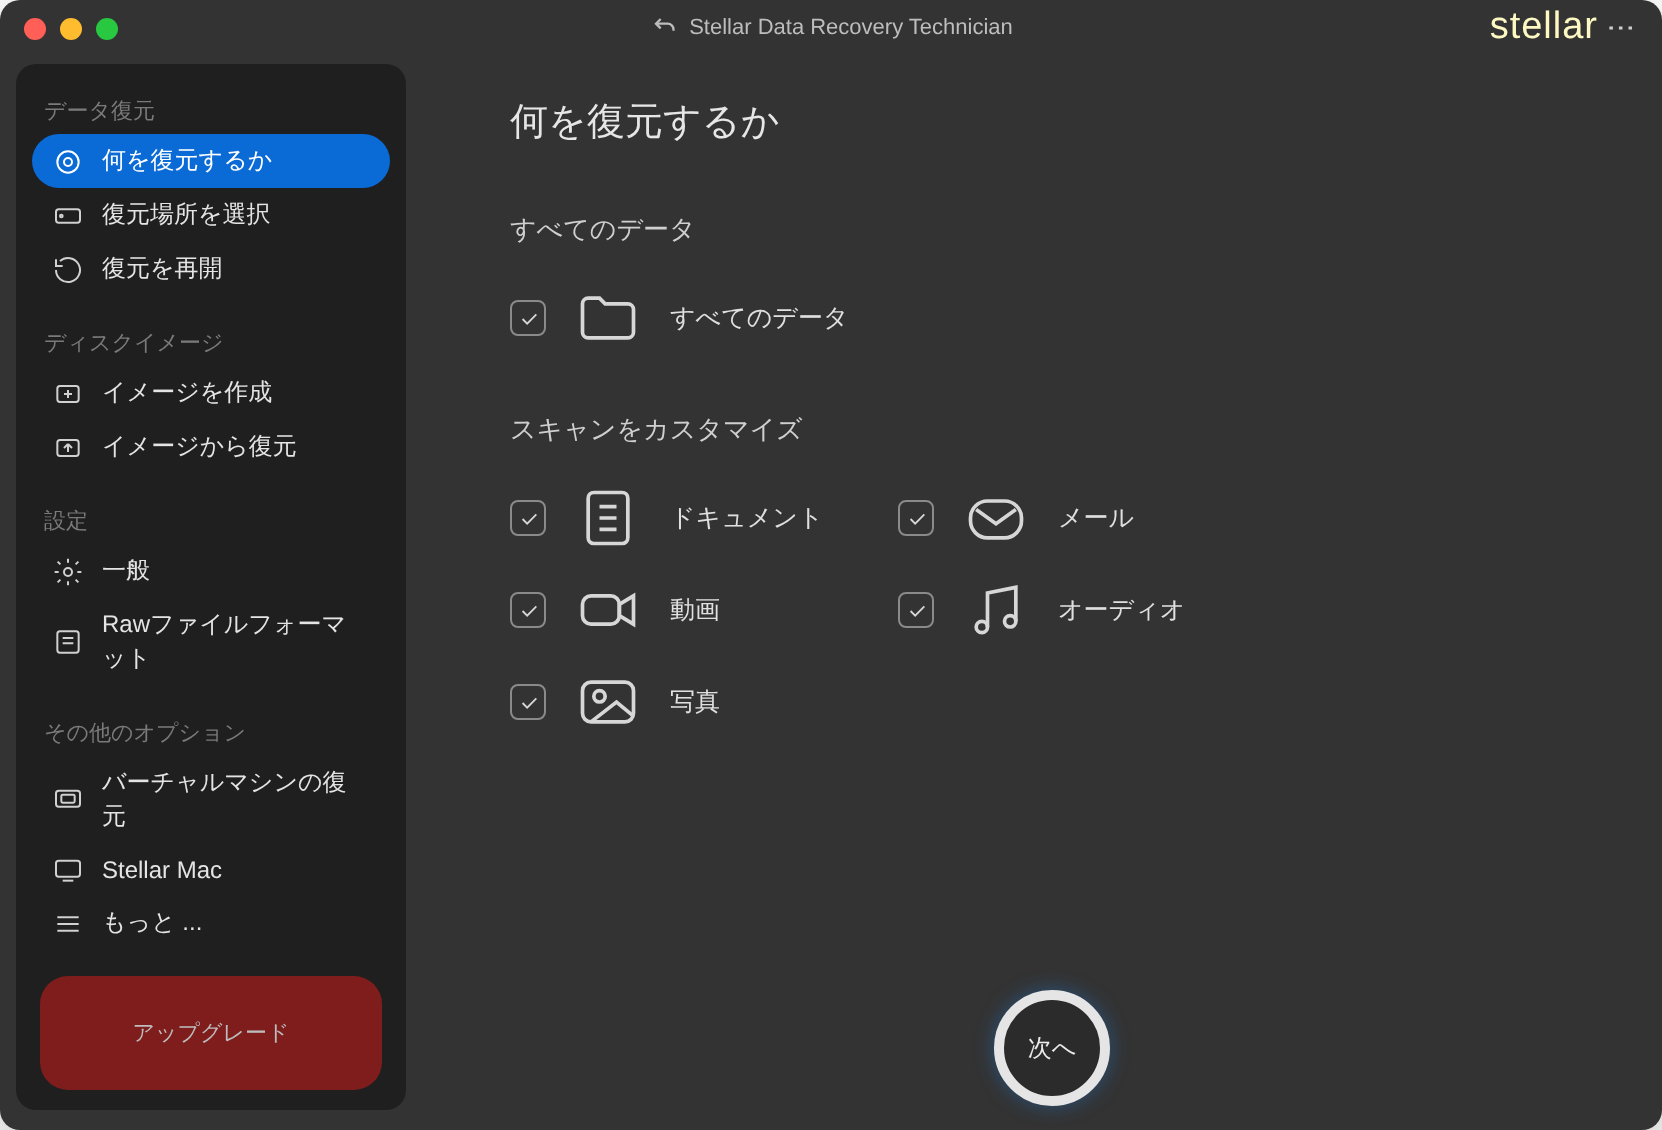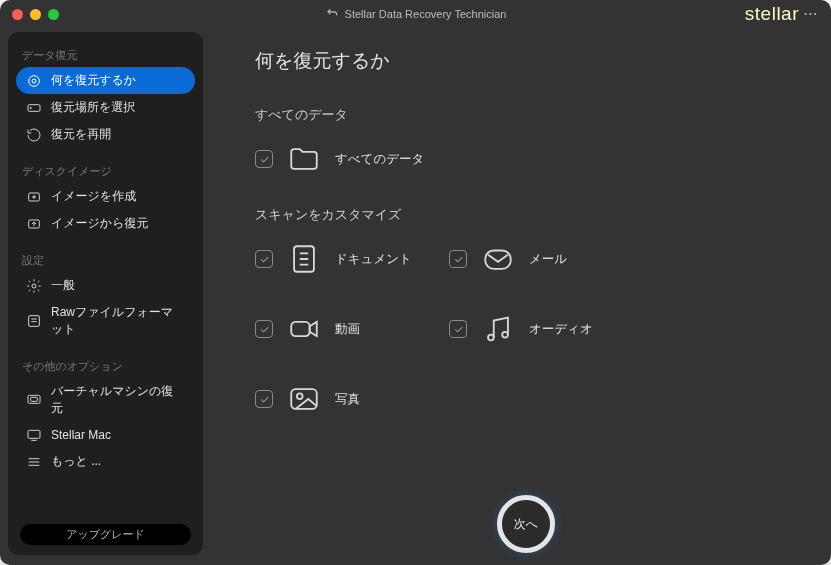--- a/index.html
+++ b/index.html
@@ -17,32 +17,32 @@
 .body{display:flex;height:calc(100% - 28px);}
 .sidebar{width:195px;background:#1f1f1f;border-radius:10px;margin:4px 18px 10px 8px;padding:10px 6px 10px 6px;display:flex;flex-direction:column;}
 .section-title{color:#7a7a7a;font-size:11px;padding:6px 8px 4px;}
 .side-item{display:flex;align-items:center;gap:9px;padding:5px 10px;color:#e4e4e4;font-size:12px;border-radius:14px;cursor:pointer;margin:0 2px;}
 .side-item.active{background:#0a6ad6;color:#fff;}
 .side-item .ico{width:16px;height:16px;display:flex;align-items:center;justify-content:center;flex-shrink:0;}
 .side-item .ico svg{width:16px;height:16px;stroke:#d0d0d0;fill:none;stroke-width:1.5;}
 .side-item.active .ico svg{stroke:#fff;}
 .side-sep{height:10px;}
 .sidebar-footer{margin-top:auto;padding:0 6px;}
-.upgrade-btn{width:100%;background:#000000;border:none;border-radius:14px;color:#bcbcbc;font-size:11px;padding:3px 0;cursor:pointer;}
+.upgrade-btn{width:100%;background:#7f1d1d;border:none;border-radius:14px;color:#bcbcbc;font-size:11px;padding:21px 0;cursor:pointer;}
 .main{flex:1;padding:20px 36px 0 34px;color:#e6e6e6;position:relative;}
 h1{font-size:19px;font-weight:500;margin-bottom:32px;}
 h2{font-size:13px;font-weight:400;color:#cfcfcf;margin-bottom:18px;}
 .row{display:flex;align-items:center;gap:14px;margin-bottom:30px;}
 .option{display:flex;align-items:center;gap:14px;width:190px;}
 .cb{width:18px;height:18px;border:1.5px solid #8a8a8a;border-radius:4px;display:flex;align-items:center;justify-content:center;cursor:pointer;flex-shrink:0;}
 .cb svg{width:11px;height:11px;stroke:#d7d7d7;stroke-width:2;fill:none;}
 .big-icon{width:34px;height:34px;display:flex;align-items:center;justify-content:center;flex-shrink:0;}
 .big-icon svg{width:34px;height:34px;stroke:#d7d7d7;fill:none;stroke-width:1.3;}
 .opt-label{font-size:12.5px;color:#e0e0e0;}
-.grid{display:flex;flex-wrap:wrap;gap:36px 4px;}
+.grid{display:flex;flex-wrap:wrap;gap:12px 4px;}
 .next-btn{position:absolute;bottom:12px;left:50%;transform:translateX(-50%);width:58px;height:58px;border-radius:50%;background:#2b2b2b;border:5px solid #e5e5e5;color:#eaeaea;font-size:12px;display:flex;align-items:center;justify-content:center;cursor:pointer;box-shadow:0 0 10px rgba(29,139,255,0.35);}
 </style>
 </head>
 <body>
 
 <div class="window">
 
   <div class="titlebar">
     <div class="traffic">
       <span class="tl-close"></span>

